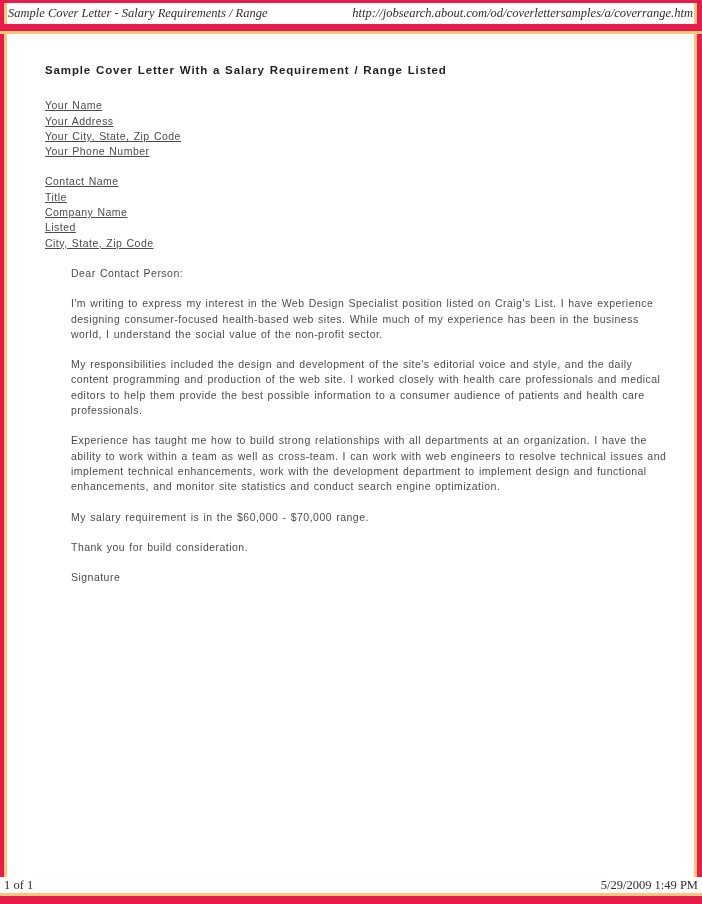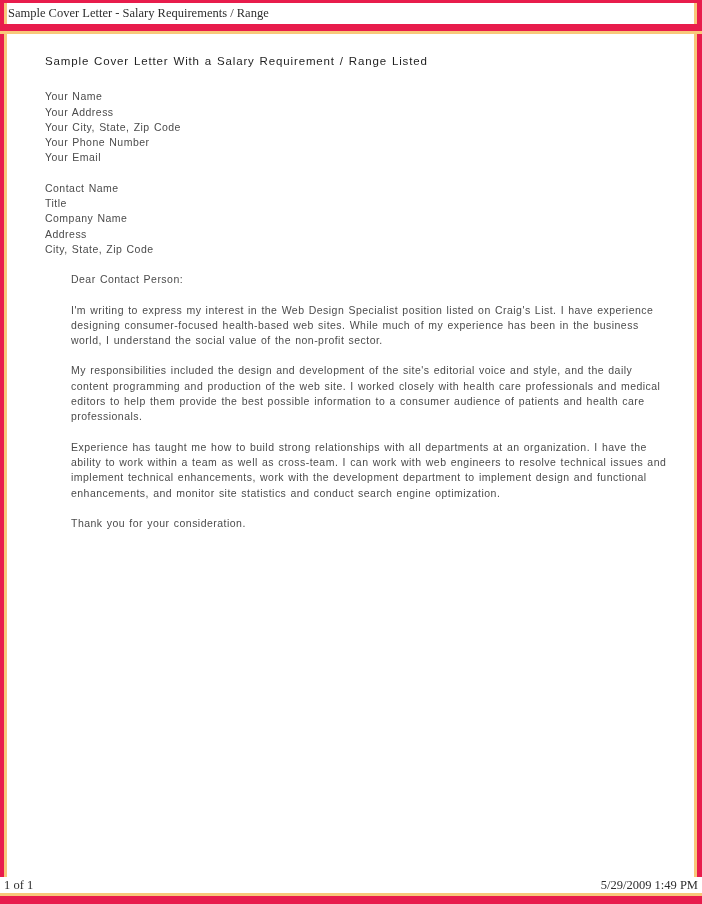--- a/index.html
+++ b/index.html
@@ -23,90 +23,93 @@
   .frame-bottom-gold{ position:absolute; bottom:8px; left:0; width:702px; height:3px; background:#f8c87a; }
   .frame-bottom-red { position:absolute; bottom:0; left:0; width:702px; height:8px; background:#e81c4c; }
 
   
   .print-header {
     position:absolute; top:4px; left:8px; right:9px;
     display:flex; justify-content:space-between; align-items:flex-end;
     font-family:"Liberation Serif", serif;
     font-size:12.5px; color:#2e2e2e; line-height:18px;
     white-space:nowrap;
+    font-style:italic;
   }
   .print-footer {
     position:absolute; bottom:12px; left:4px; right:4px;
     display:flex; justify-content:space-between; align-items:center;
     font-family:"Liberation Serif", serif;
     font-size:12.5px; color:#2e2e2e; line-height:14px;
     white-space:nowrap;
   }
 
   
   .content {
     position:absolute; top:44px; left:45px; width:628px;
     color:#4b4b4b;
     font-size:10.5px;
     line-height:15.3px;
     letter-spacing:0.045em;
     word-spacing:0.08em;
   }
   .letter-title {
     font-size:11.5px;
-    font-weight:normal;
+    font-weight:bold;
     color:#1f1f1f;
     letter-spacing:0.075em;
-    margin-top:10px;
+    margin-top:19px;
     margin-bottom:20px;
   }
-  .block { margin-bottom:15px; }
+  .block { margin-bottom:15px;text-decoration:underline; }
   .content p { margin-bottom:15px;margin-left:26px; }
 </style>
 </head>
 <body>
 
 <div class="page">
 
   <div class="frame-top-red"></div>
   <div class="frame-left-red"></div>
   <div class="frame-left-gold"></div>
   <div class="frame-right-red"></div>
   <div class="frame-right-gold"></div>
 
   <div class="print-header">
     <span>Sample Cover Letter - Salary Requirements / Range</span>
+    <span>http://jobsearch.about.com/od/coverlettersamples/a/coverrange.htm</span>
   </div>
   <div class="header-rule-red"></div>
   <div class="header-rule-gold"></div>
 
   <div class="content">
     <div class="letter-title">Sample Cover Letter With a Salary Requirement /  Range Listed</div>
 
     <div class="block">
       <div>Your Name</div>
       <div>Your Address</div>
       <div>Your City, State, Zip Code</div>
       <div>Your Phone Number</div>
-      <div>Your Email</div>
     </div>
 
     <div class="block">
       <div>Contact Name</div>
       <div>Title</div>
       <div>Company Name</div>
-      <div>Address</div>
+      <div>Listed</div>
       <div>City, State, Zip Code</div>
     </div>
 
     <p>Dear Contact Person:</p>
     <p>I'm writing to express my interest in the Web Design Specialist position listed on Craig's List. I have experience designing consumer-focused health-based web sites. While much of my experience has been in the business world, I understand the social value of the non-profit sector.</p>
     <p>My responsibilities included the design and development of the site's editorial voice and style, and the daily content programming and production of the web site. I worked closely with health care professionals and medical editors to help them provide the best possible information to a consumer audience of patients and health care professionals.</p>
     <p>Experience has taught me how to build strong relationships with all departments at an organization. I have the ability to work within a team as well as cross-team. I can work with web engineers to resolve technical issues and implement technical enhancements, work with the development department to implement design and functional enhancements, and monitor site statistics and conduct search engine optimization.</p>
-    <p>Thank you for your consideration.</p>
+    <p>My salary requirement is in the $60,000 - $70,000 range.</p>
+    <p>Thank you for build consideration.</p>
+    <p>Signature</p>
   </div>
 
   <div class="print-footer">
     <span>1 of 1</span>
     <span>5/29/2009 1:49 PM</span>
   </div>
 
   <div class="frame-bottom-gold"></div>
   <div class="frame-bottom-red"></div>
 </div>

